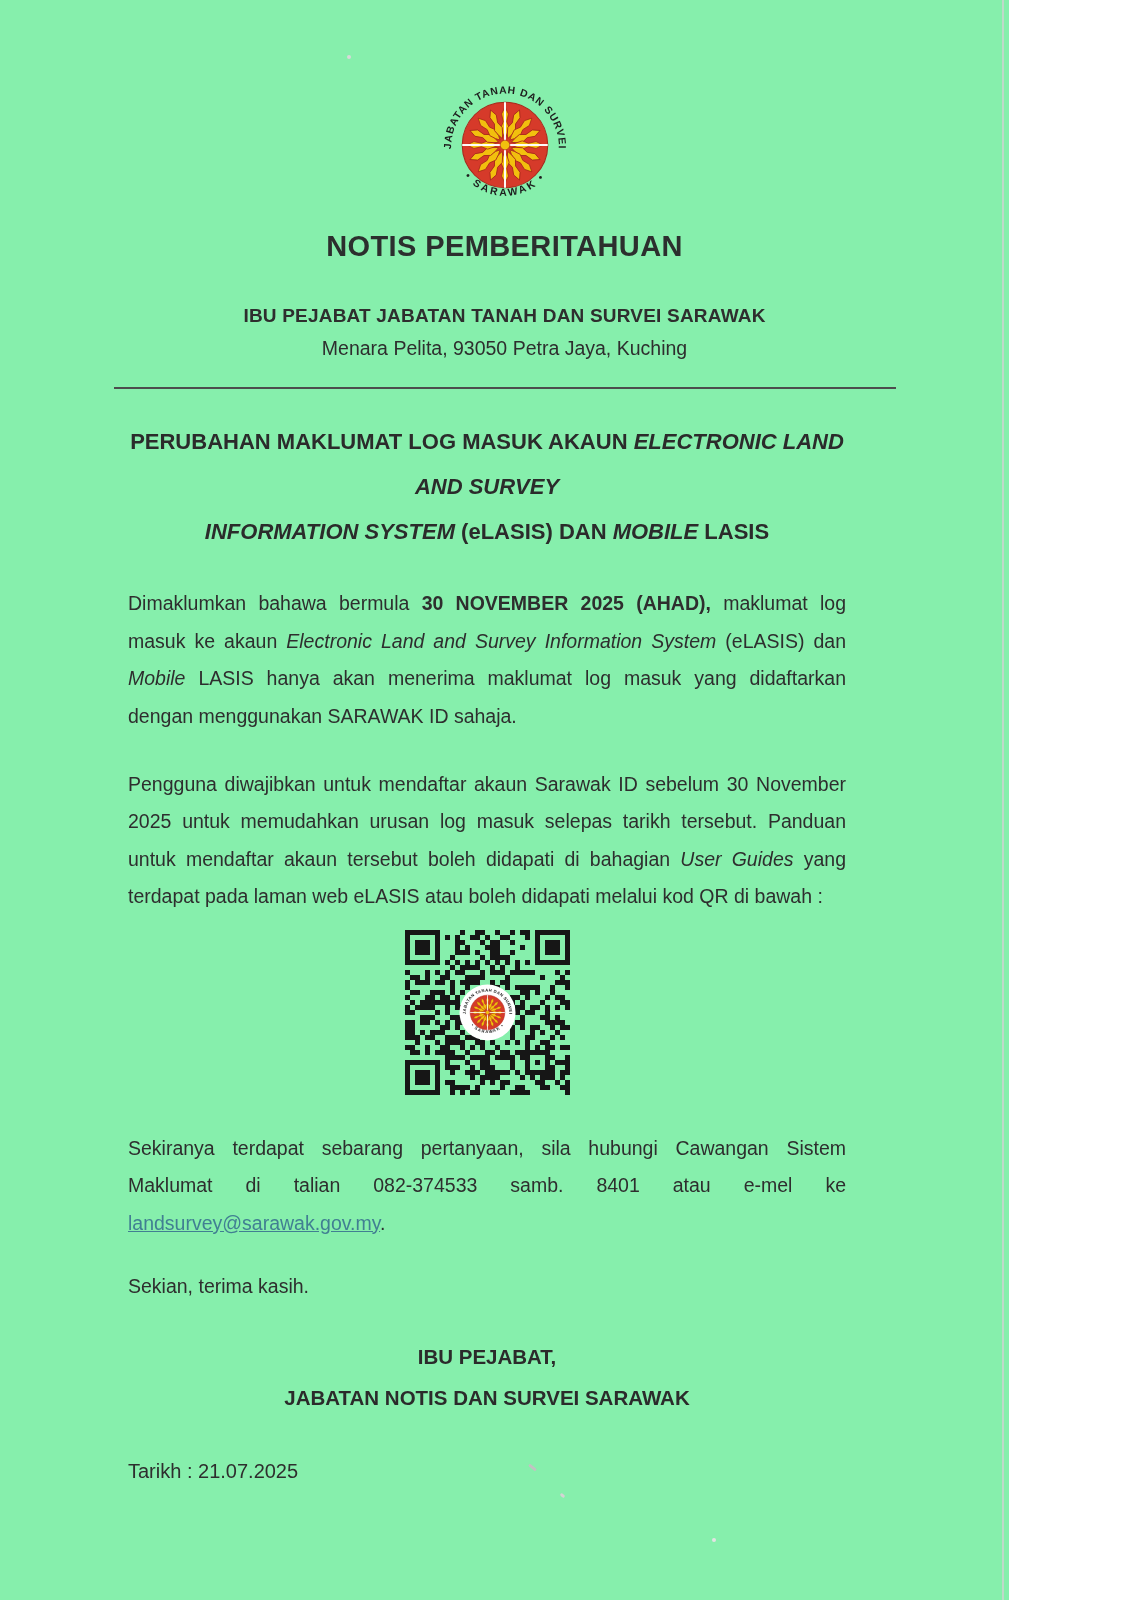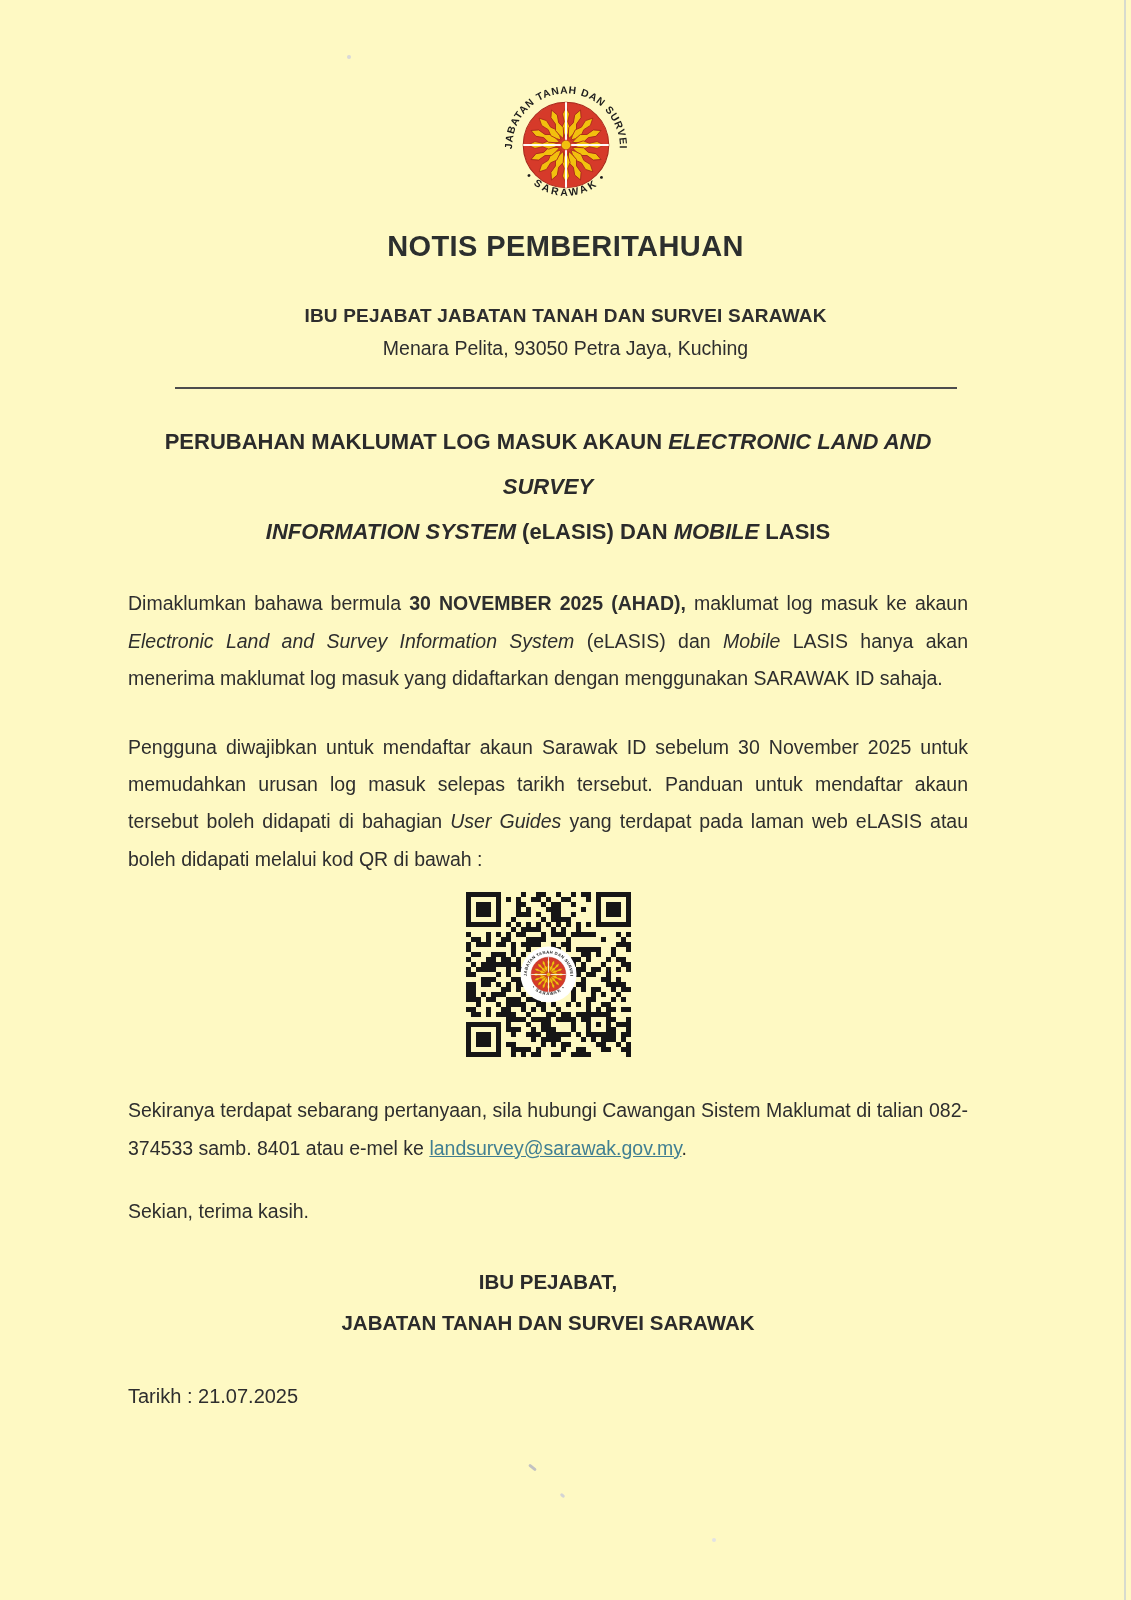--- a/index.html
+++ b/index.html
@@ -1,20 +1,20 @@
 <!DOCTYPE html>
 <html style="--text: #2e2e2e; --link: #417f92; --logo-red: #d63a2a; --logo-yellow: #f2c00e; --logo-outline: #a8271b; --scan-line: #cdd3d1;"><head>
 <meta charset="utf-8">
 <style>
   * { margin:0; padding:0; box-sizing:border-box; }
   html,body { background:#ffffff; }
   .page {
     position:relative;
-    width:1131px; height:1600px;
-    background:#fef9c3;
+    width:1009px; height:1600px;
+    background:#86efac;
     font-family:"Liberation Sans", sans-serif;
     color:var(--text, #2e2e2e);
     overflow:hidden;
   }
   .scan-edge {
     position:absolute; top:0; bottom:0; right:5px; width:2px;
     background:var(--scan-line, #cdd3d1); opacity:.8;
   }
   .speck { position:absolute; border-radius:50%; background:#d9d9d9; }
   .speck.s1 { left:347px; top:55px;  width:4px; height:4px; }
@@ -671,18 +671,18 @@
         </svg>
       </div>
     </div>
 
     <p class="body-p"><span>Sekiranya terdapat sebarang pertanyaan, sila hubungi Cawangan Sistem Maklumat di talian 082-374533 samb. 8401 atau e-mel ke </span><a href="#" class="email-link">landsurvey@sarawak.gov.my</a><span>.</span></p>
 
     <p class="closing">Sekian, terima kasih.</p>
 
     <div class="issuer">
       <div>IBU PEJABAT,</div>
-      <div>JABATAN TANAH DAN SURVEI SARAWAK</div>
+      <div>JABATAN NOTIS DAN SURVEI SARAWAK</div>
     </div>
 
     <p class="date-line">Tarikh : 21.07.2025</p>
   </main>
 </div>
 
 </body></html>

